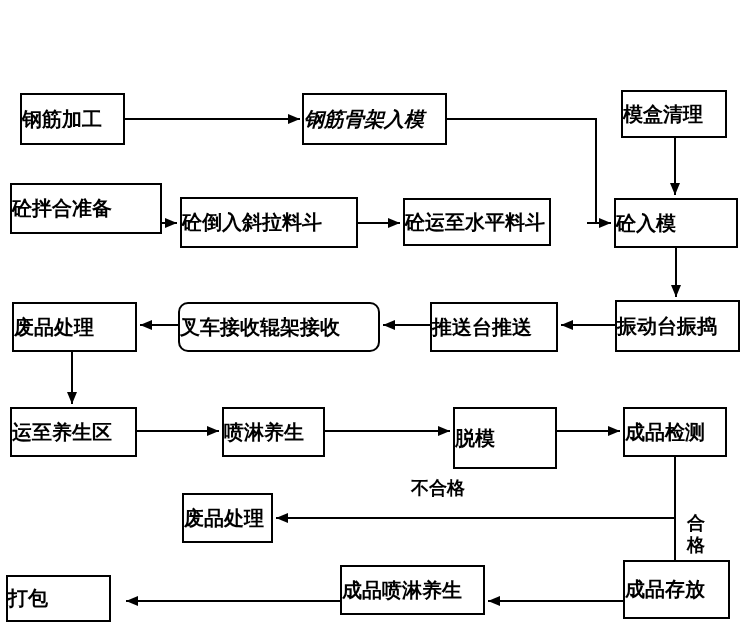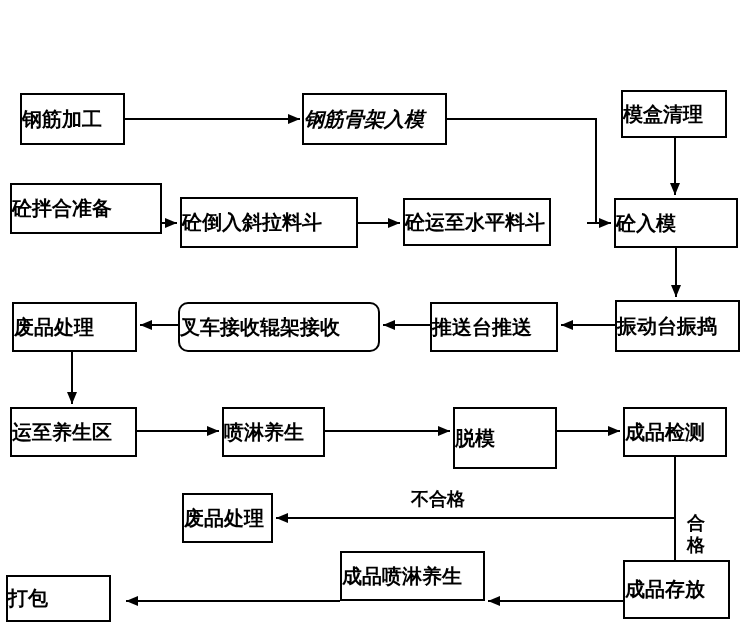--- a/index.html
+++ b/index.html
@@ -143,26 +143,26 @@
       </div>
       <div class="node" style="left: 623px; top: 407px; width: 104px; height: 50px;">
         <span>成品检测</span>
       </div>
       <div class="node" style="left: 182px; top: 493px; width: 91px; height: 50px;">
         <span>废品处理</span>
       </div>
       <div class="node" style="left: 6px; top: 575px; width: 105px; height: 47px;">
         <span>打包</span>
       </div>
-      <div class="node" style="left: 340px; top: 551px; width: 145px; height: 50px;">
+      <div class="node" style="left: 340px; top: 565px; width: 145px; height: 50px;">
         <span>成品喷淋养生</span>
       </div>
       <div class="node" style="left: 623px; top: 560px; width: 107px; height: 59px;">
         <span>成品存放</span>
       </div>
     </div>
 
-  <div class="edge-label" style="left:405px;top:487px;width:66px;font-family:Liberation Mono, monospace;">不合格</div>
+  <div class="edge-label" style="left:405px;top:476px;width:66px;font-family:Liberation Mono, monospace;">不合格</div>
 
   <div class="edge-label vertical" style="left:685px;top:512px;width:22px;">合
 格</div>
 
 </div>
 
 </body></html>

